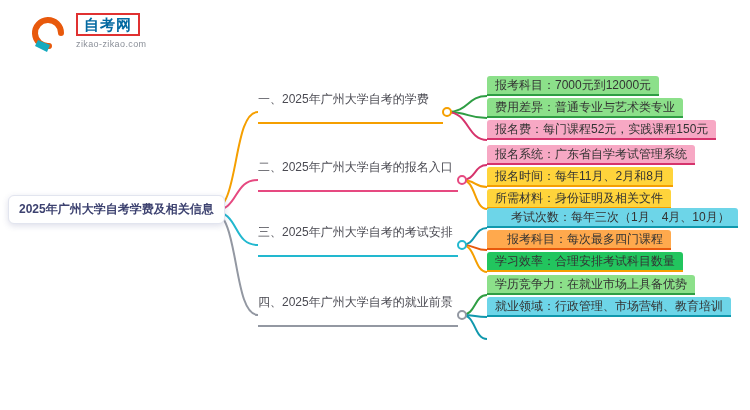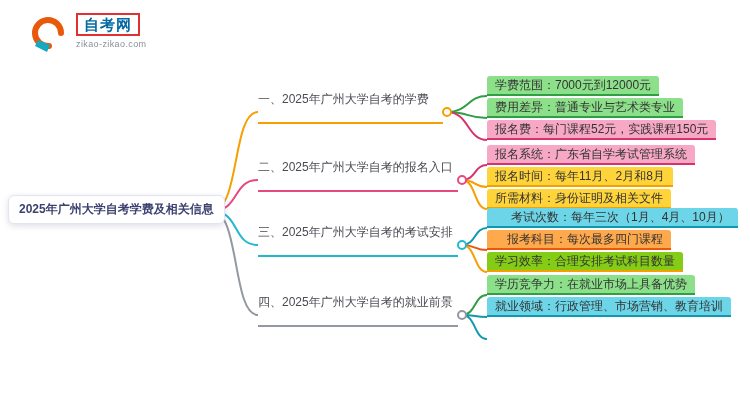--- a/index.html
+++ b/index.html
@@ -88,28 +88,28 @@
     </div>
   </div>
 
   <div class="root">2025年广州大学自考学费及相关信息</div>
 
   <div class="branch b0" style="border-bottom-color: rgb(245, 159, 0);">一、2025年广州大学自考的学费</div>
   <div class="branch b1" style="border-bottom-color: rgb(230, 73, 128);">二、2025年广州大学自考的报名入口</div>
   <div class="branch b2" style="border-bottom-color: rgb(34, 184, 207);">三、2025年广州大学自考的考试安排</div>
   <div class="branch b3" style="border-bottom-color: rgb(147, 152, 162);">四、2025年广州大学自考的就业前景</div>
 
-  <div class="leaf l00" style="background-color: rgb(140, 224, 138); border-bottom-color: rgb(47, 158, 68);">学费范围：7000元到12000元</div>
+  <div class="leaf l00" style="background-color: rgb(140, 224, 138); border-bottom-color: rgb(47, 158, 68);">报考科目：7000元到12000元</div>
   <div class="leaf l01" style="background-color: rgb(140, 224, 138); border-bottom-color: rgb(47, 158, 68);">费用差异：普通专业与艺术类专业</div>
   <div class="leaf l02" style="background-color: rgb(247, 168, 196); border-bottom-color: rgb(214, 51, 108);">报名费：每门课程52元，实践课程150元</div>
 
   <div class="leaf l10" style="background-color: rgb(247, 168, 196); border-bottom-color: rgb(214, 51, 108);">报名系统：广东省自学考试管理系统</div>
   <div class="leaf l11" style="background-color: rgb(255, 212, 59); border-bottom-color: rgb(245, 159, 0);">报名时间：每年11月、2月和8月</div>
   <div class="leaf l12" style="background-color: rgb(255, 212, 59); border-bottom-color: rgb(245, 159, 0);">所需材料：身份证明及相关文件</div>
 
   <div class="leaf l20" style="background-color: rgb(109, 213, 232); border-bottom-color: rgb(16, 152, 173); padding-left: 24px;">考试次数：每年三次（1月、4月、10月）</div>
   <div class="leaf l21" style="background-color: rgb(255, 169, 77); border-bottom-color: rgb(232, 89, 12);">报考科目：每次最多四门课程</div>
-  <div class="leaf l22" style="background-color: #84cc16; border-bottom-color: rgb(245, 159, 0);">学习效率：合理安排考试科目数量</div>
+  <div class="leaf l22" style="background-color: #22c55e; border-bottom-color: rgb(245, 159, 0);">学习效率：合理安排考试科目数量</div>
 
   <div class="leaf l30" style="background-color: rgb(140, 224, 138); border-bottom-color: rgb(47, 158, 68);">学历竞争力：在就业市场上具备优势</div>
   <div class="leaf l31" style="background-color: rgb(109, 213, 232); border-bottom-color: rgb(16, 152, 173);">就业领域：行政管理、市场营销、教育培训</div>
 
 </div>
 
 </body></html>

